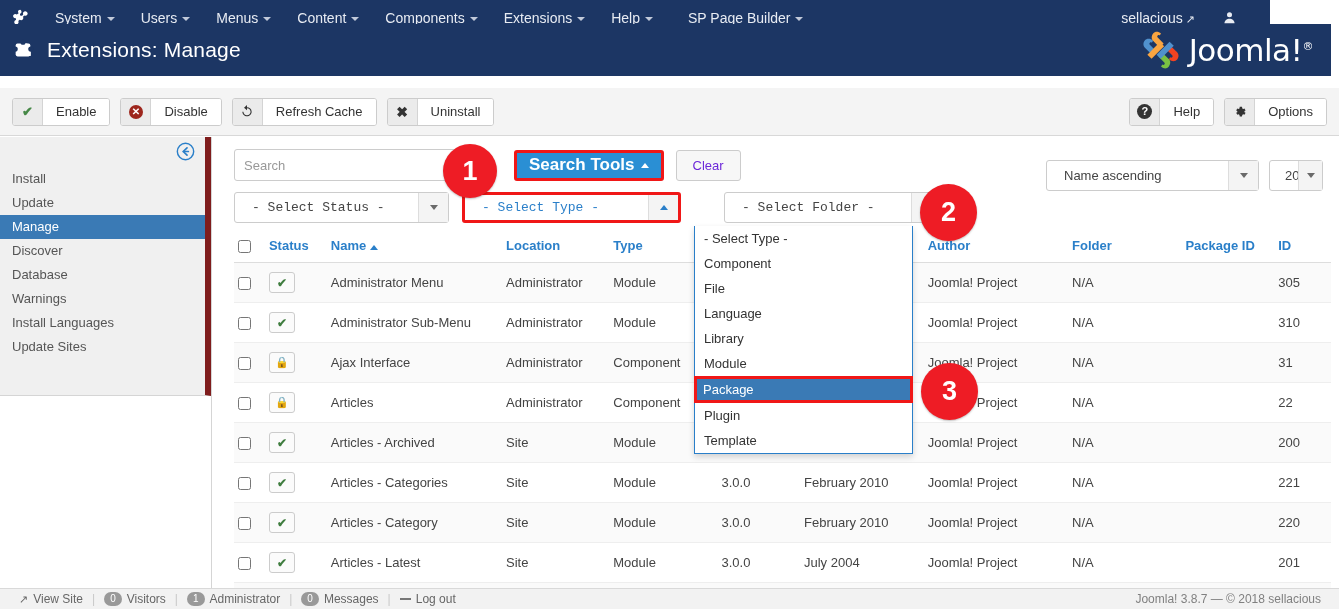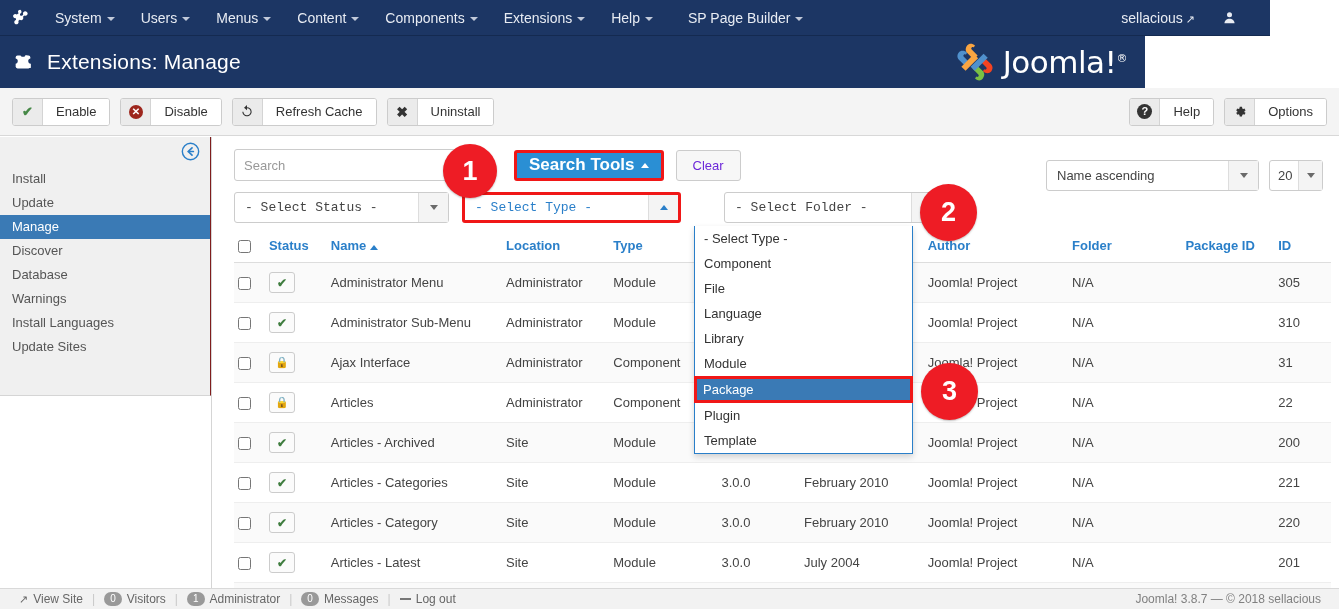--- a/index.html
+++ b/index.html
@@ -55,21 +55,21 @@
     cursor: pointer; white-space: nowrap;
   }
   #topbar-right .user-menu {
     color: #e8ecf3; font-size: 14px; padding: 0 12px 0 18px;
     cursor: pointer; display: flex; align-items: center; gap: 8px;
   }
   .ext-glyph { font-size: 11px; margin-left: 3px; }
 
   
   #subhead {
-    position: absolute; left: 0; top: 36px; width: 1145px; height: 52px;
+    position: absolute; left: 0; top: 24px; width: 1331px; height: 52px;
     background: #1c3664;
     display: flex; 
   }
   #page-title-wrap {
     display: flex; align-items: center; gap: 13px; padding-left: 12px;
   }
   #page-title {
     color: #fff; font-size: 21px; font-weight: normal; letter-spacing: .2px;
   }
   #joomla-logo {
@@ -129,21 +129,21 @@
     width: 15px; height: 15px; border-radius: 50%;
     background: #333; color: #fff;
     font-size: 11px; line-height: 15px; text-align: center;
     font-weight: bold;
   }
 
   
   #sidebar {
     position: absolute; left: 0; top: 137px; width: 211px; height: 259px;
     background: #f0f0f0;
-    border-right: 1px solid #7f1d1d;
+    border-right: 6px solid #7f1d1d;
     border-bottom: 1px solid #d5d5d5;
   }
   #collapse-row { height: 30px; position: relative; }
   #collapse-btn {
     position: absolute; right: 10px; top: 5px;
     width: 19px; height: 19px; cursor: pointer;
   }
   .side-item {
     height: 24px; line-height: 24px;
     padding-left: 12px;
@@ -212,20 +212,21 @@
   
   .fselect {
     height: 31px;
     border: 1px solid #ccc; border-radius: 3px;
     background: #fff;
     display: inline-flex; align-items: center;
     font-size: 13px; color: #444;
     margin-right: 13px;
     cursor: pointer;
     position: relative;
+    padding-left: 7px;
   }
   .fselect .sel-text {
     padding: 0 10px; flex: 1; white-space: nowrap;
     overflow: hidden;
   }
   .fselect .sel-arrow {
     width: 30px; height: 100%;
     background: #f4f4f4;
     border-left: 1px solid #ddd;
     display: flex; align-items: center; justify-content: center;

